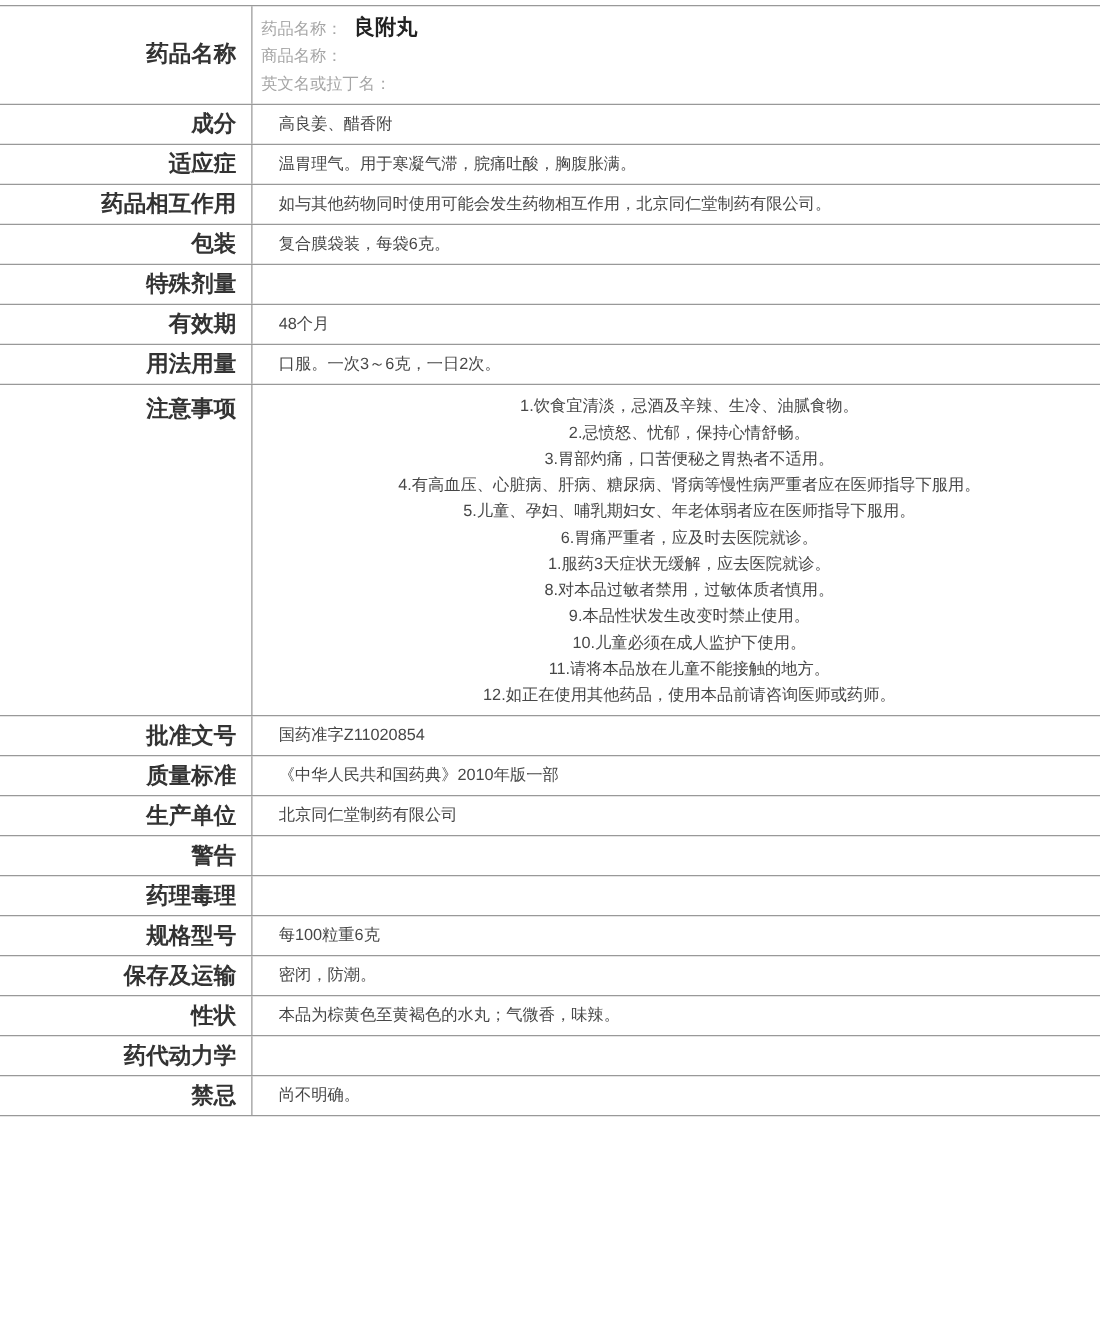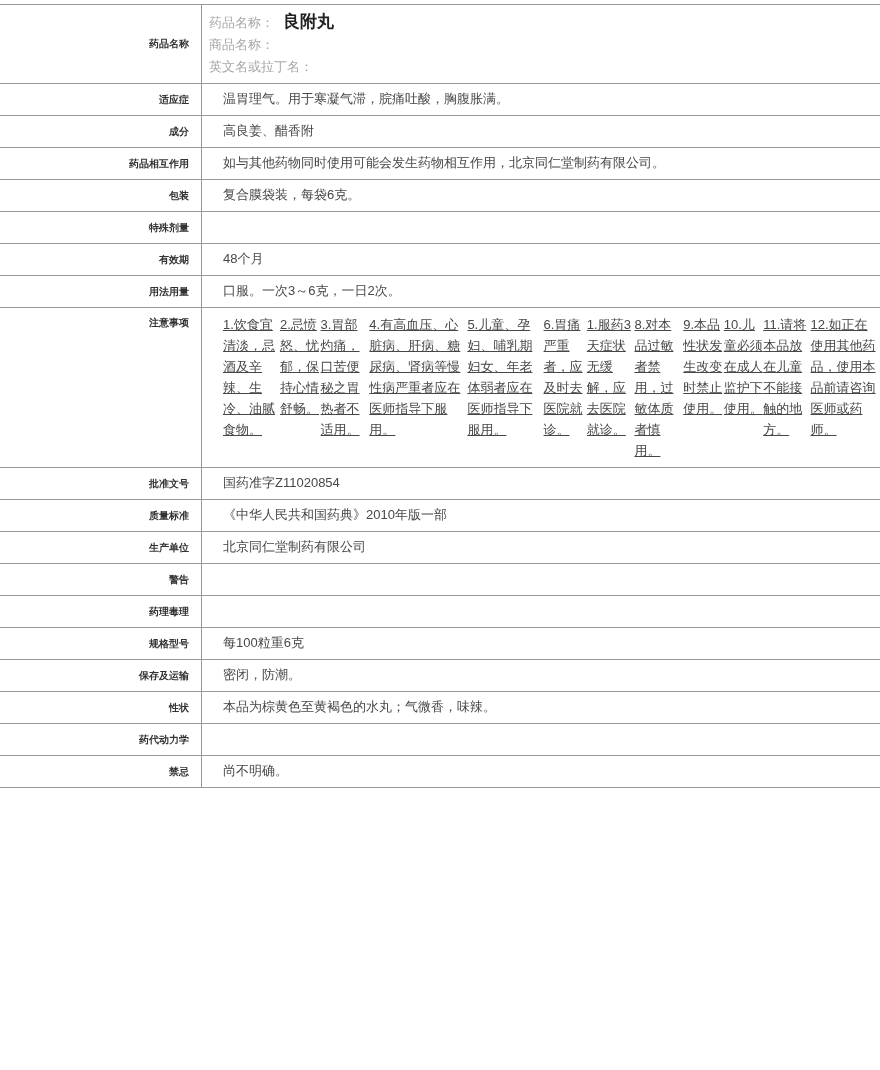--- a/index.html
+++ b/index.html
@@ -28,21 +28,21 @@
   }
   .label-cell {
     flex: 0 0 202px;
     width: 202px;
     border-right: 1px solid #999999;
     box-sizing: border-box;
     display: flex;
     align-items: center;
     justify-content: flex-end;
     padding-right: 12px;
-    font-size: 10px;
+    font-size: 18px;
     font-weight: bold;
     color: #333333;
     line-height: 1.2;
   }
   .value-cell {
     flex: 1;
     display: flex;
     align-items: center;
     padding-left: 21px;
     font-size: 13px;
@@ -74,26 +74,25 @@
     font-weight: bold;
     font-size: 17px;
     margin-left: 9px;
   }
   
   .row-notes .label-cell {
     align-items: flex-start;
     padding-top: 9px;
   }
   .row-notes .value-cell {
-    flex-direction: row;
-    align-items: flex-start;
+    flex-direction: column;
+    align-items: center;
     justify-content: flex-start;
     padding-top: 6px;
     padding-bottom: 6px;
-    text-decoration: underline;
   }
   .note-line {
     line-height: 21px;
   }
 </style>
 </head>
 <body>
 
 <div class="page">
   <div class="drug-table">
@@ -110,27 +109,27 @@
           <span class="name-value"></span>
         </div>
         <div class="name-line">
           <span class="muted-key">英文名或拉丁名：</span>
           <span class="name-value"></span>
         </div>
       </div>
     </div>
 
     <div class="row">
+      <div class="label-cell">成分</div>
+      <div class="value-cell">高良姜、醋香附</div>
+    </div>
+
+    <div class="row">
       <div class="label-cell">适应症</div>
       <div class="value-cell">温胃理气。用于寒凝气滞，脘痛吐酸，胸腹胀满。</div>
-    </div>
-
-    <div class="row">
-      <div class="label-cell">成分</div>
-      <div class="value-cell">高良姜、醋香附</div>
     </div>
 
     <div class="row">
       <div class="label-cell">药品相互作用</div>
       <div class="value-cell">如与其他药物同时使用可能会发生药物相互作用，北京同仁堂制药有限公司。</div>
     </div>
 
     <div class="row">
       <div class="label-cell">包装</div>
       <div class="value-cell">复合膜袋装，每袋6克。</div>

